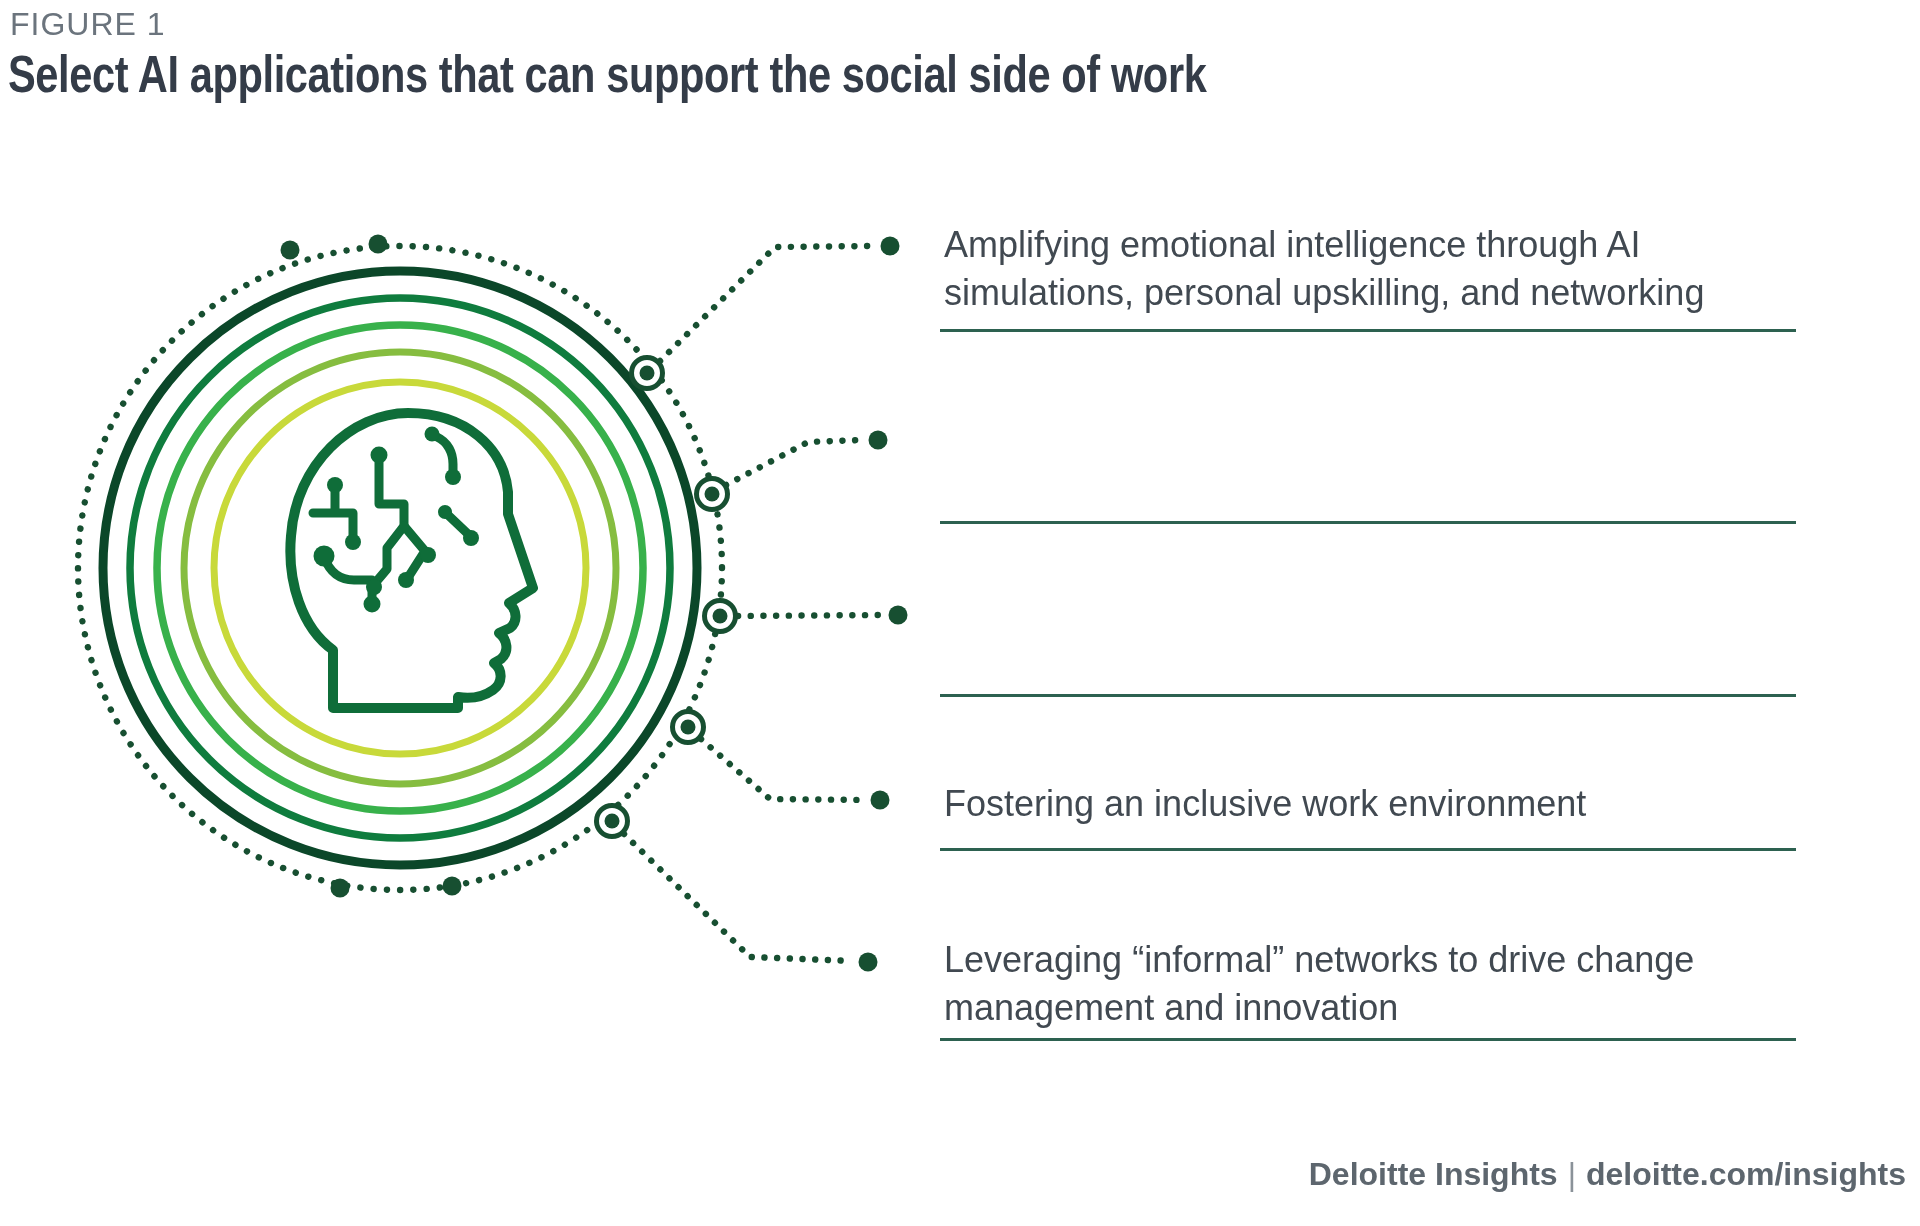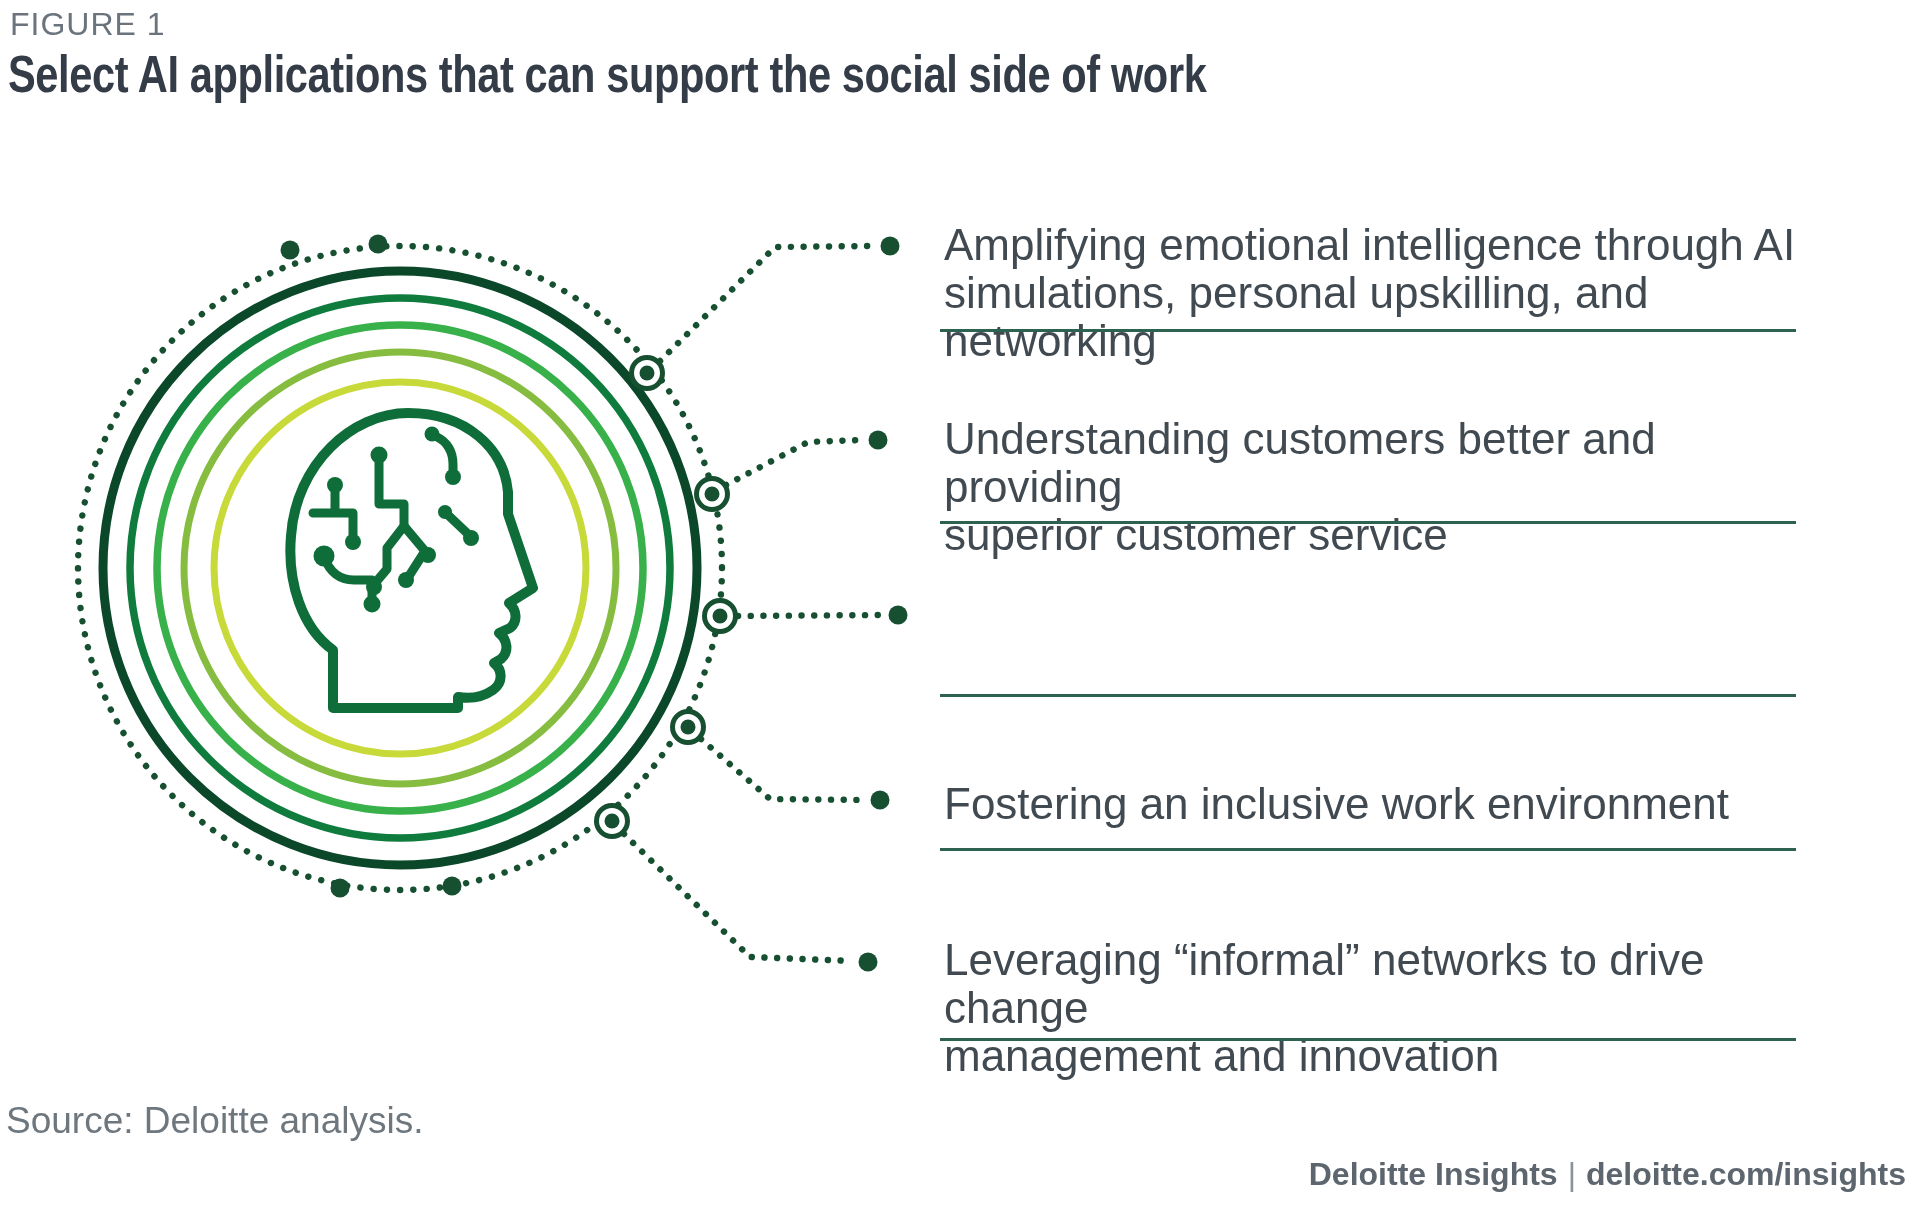--- a/index.html
+++ b/index.html
@@ -15,21 +15,21 @@
   .canvas{position:relative;width:1920px;height:980px;background:#fff;}
 
   .figure-label{position:absolute;left:10px;top:6px;font-size:32px;
     color:var(--label_gray);letter-spacing:1px;}
   .figure-title{position:absolute;left:8px;top:44px;font-size:52px;font-weight:700;
     color:var(--title);letter-spacing:-0.5px;white-space:nowrap;}
   .figure-title .squeeze{display:inline-block;transform:scaleX(0.80);transform-origin:left top;}
 
   .illustration{position:absolute;left:0;top:0;width:1920px;height:1226px;}
 
-  .item{position:absolute;left:944px;width:880px;font-size:44px;line-height:48px;
+  .item{position:absolute;left:944px;width:880px;font-size:36px;line-height:48px;
     color:var(--body_text);white-space:pre-line;}
   .rule{position:absolute;left:940px;width:856px;height:3px;background:var(--underline_green);}
 
   .source{position:absolute;left:6px;top:1100px;font-size:37px;color:var(--source_gray);}
 
   .footer{position:absolute;right:14px;top:1156px;font-size:32px;font-weight:700;
     color:var(--footer_gray);white-space:nowrap;}
   .footer .pipe{font-weight:400;color:var(--pipe_gray);padding:0 10px;}
 </style>
 </head>
@@ -130,32 +130,29 @@
       <circle cx="898" cy="615" r="9.5"></circle>
       <circle cx="880" cy="800" r="9.5"></circle>
       <circle cx="868" cy="962" r="9.5"></circle>
     </g>
   </svg>
 
   <div class="item" style="top:221px">Amplifying emotional intelligence through AI
 simulations, personal upskilling, and networking</div>
   <div class="rule" style="top:329px"></div>
 
-  <div class="item" style="top:415px">Understanding customers better and providing
-superior customer service</div>
   <div class="rule" style="top:521px"></div>
 
   <div class="rule" style="top:694px"></div>
 
   <div class="item" style="top:780px">Fostering an inclusive work environment</div>
   <div class="rule" style="top:848px"></div>
 
   <div class="item" style="top:936px">Leveraging “informal” networks to drive change
 management and innovation</div>
   <div class="rule" style="top:1038px"></div>
 
-  <div class="source">Source: Deloitte analysis.</div>
 
   <div class="footer">
     <span>Deloitte Insights</span><span class="pipe">|</span><span>deloitte.com/insights</span>
   </div>
 
 </div>
 
 </body></html>

